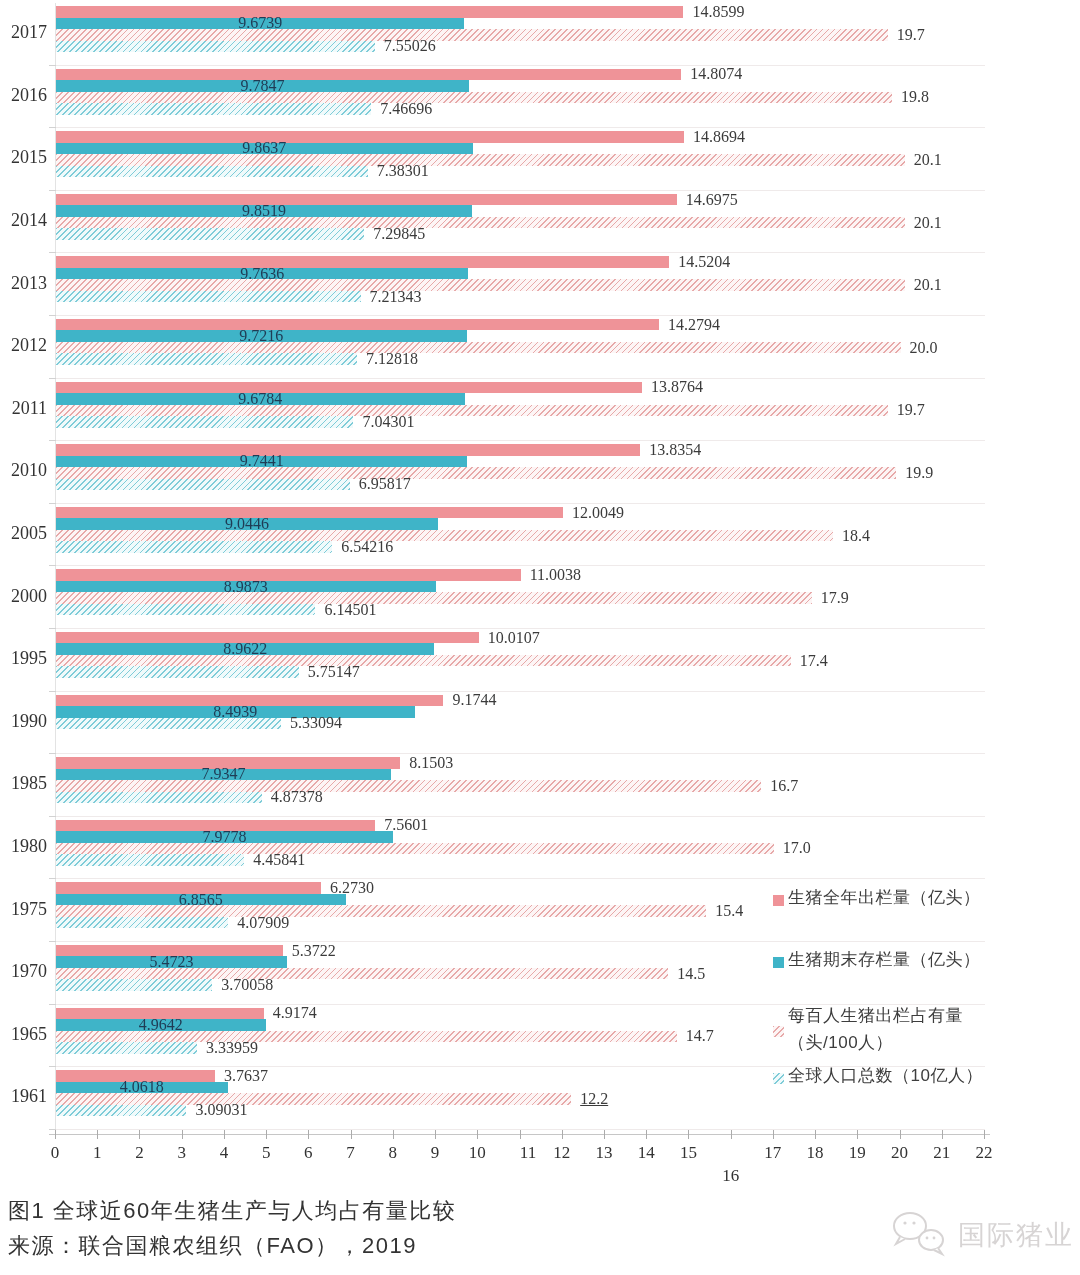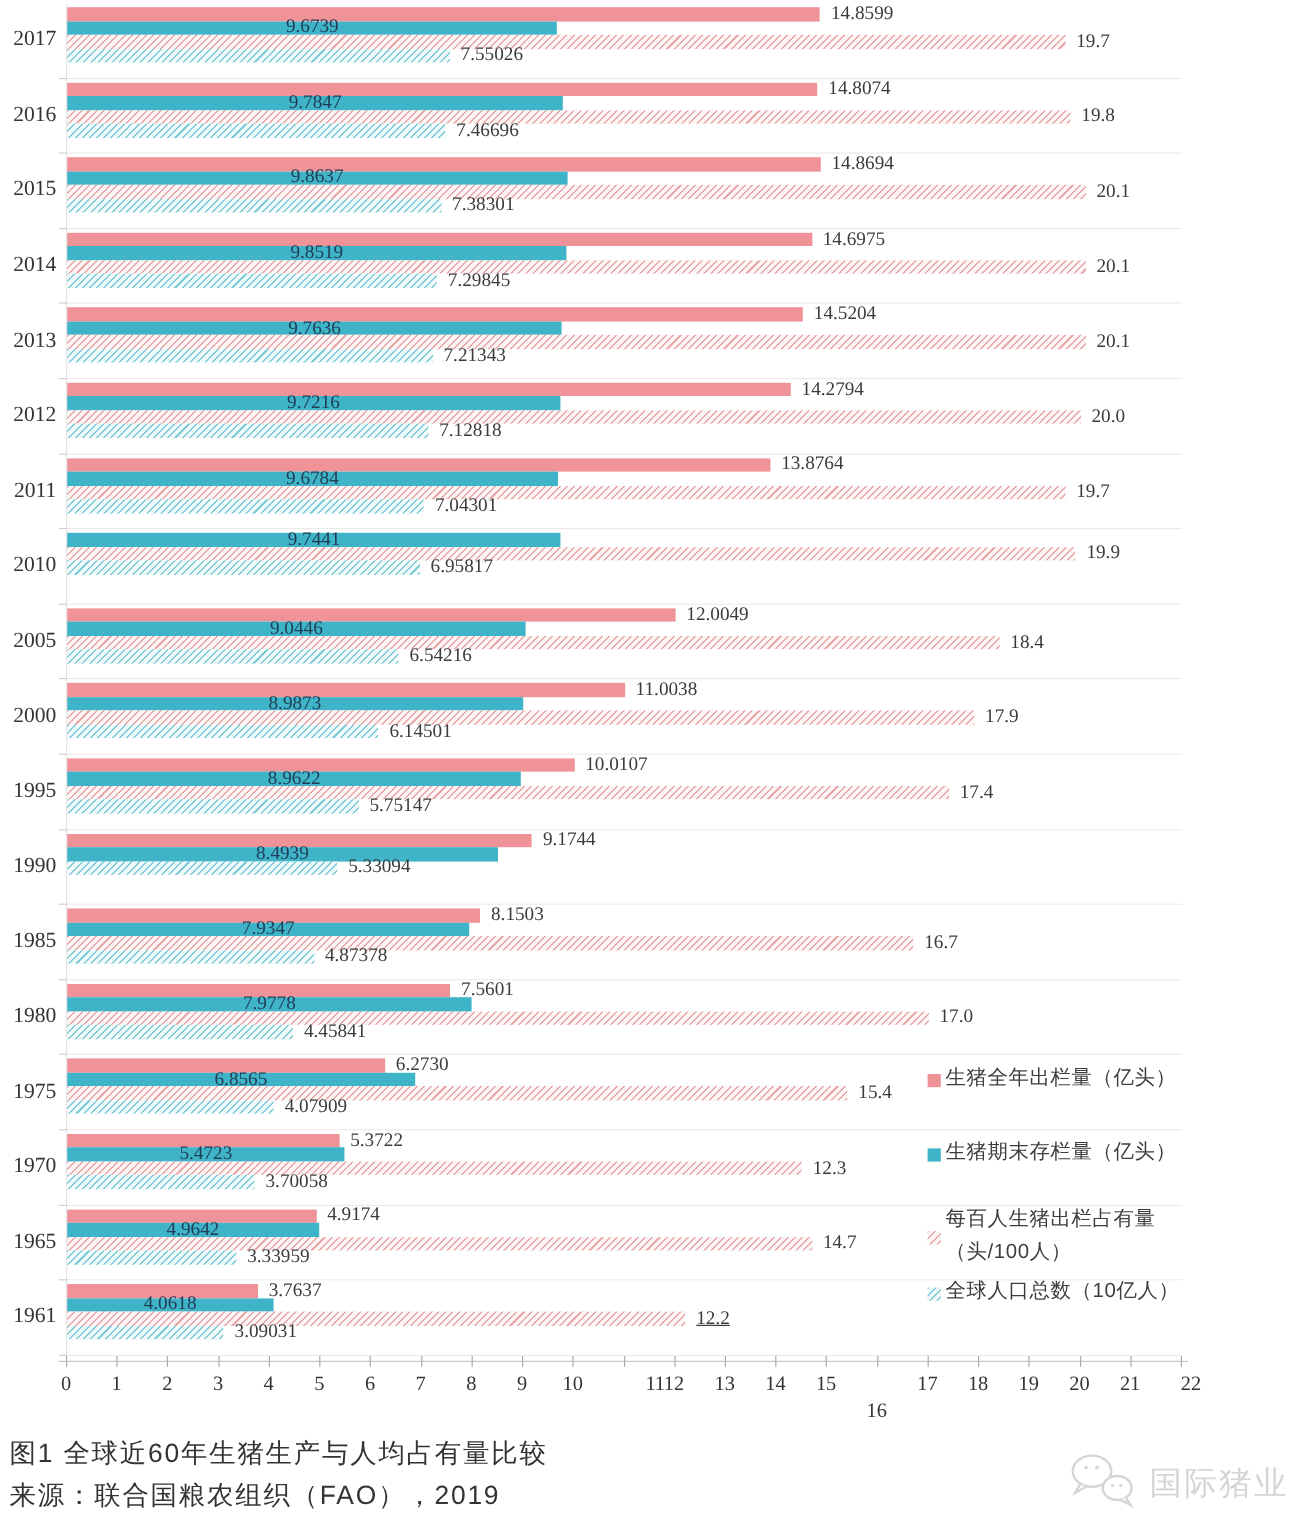--- a/index.html
+++ b/index.html
@@ -211,20 +211,24 @@
           <div class="bar-row">
             <div class="bar hatch-teal" style="width: 32.014%;"></div>
             <span class="val out" style="left: calc(32.014% + 9px);">7.04301</span>
           </div>
         </div>
       </div>
       <div class="group">
         <div class="ylabel">2010</div>
         <div class="bars">
           <div class="bar-row">
+            <div class="bar solid-pink" style="width: 62.888%;"></div>
+            <span class="val out" style="left: calc(62.888% + 9px);">13.8354</span>
+          </div>
+          <div class="bar-row">
             <div class="bar solid-teal" style="width: 44.291%;">
               <span class="val in">9.7441</span>
             </div>
           </div>
           <div class="bar-row">
             <div class="bar hatch-pink" style="width: 90.455%;"></div>
             <span class="val out" style="left: calc(90.455% + 9px);">19.9</span>
           </div>
           <div class="bar-row">
             <div class="bar hatch-teal" style="width: 31.628%;"></div>
@@ -389,21 +393,21 @@
             <div class="bar solid-pink" style="width: 24.419%;"></div>
             <span class="val out" style="left: calc(24.419% + 9px);">5.3722</span>
           </div>
           <div class="bar-row">
             <div class="bar solid-teal" style="width: 24.874%;">
               <span class="val in">5.4723</span>
             </div>
           </div>
           <div class="bar-row">
             <div class="bar hatch-pink" style="width: 65.909%;"></div>
-            <span class="val out" style="left: calc(65.909% + 9px);">12.3</span>
+            <span class="val out" style="left: calc(65.909% + 9px);">14.5</span>
           </div>
           <div class="bar-row">
             <div class="bar hatch-teal" style="width: 16.821%;"></div>
             <span class="val out" style="left: calc(16.821% + 9px);">3.70058</span>
           </div>
         </div>
       </div>
       <div class="group">
         <div class="ylabel">1965</div>
         <div class="bars">
@@ -468,21 +472,21 @@
       <div class="tick-label" style="left: 308.364px;">6</div>
       <div class="tick" style="left: 350.591px;"></div>
       <div class="tick-label" style="left: 350.591px;">7</div>
       <div class="tick" style="left: 392.818px;"></div>
       <div class="tick-label" style="left: 392.818px;">8</div>
       <div class="tick" style="left: 435.045px;"></div>
       <div class="tick-label" style="left: 435.045px;">9</div>
       <div class="tick" style="left: 477.273px;"></div>
       <div class="tick-label" style="left: 477.273px;">10</div>
       <div class="tick" style="left: 519.5px;"></div>
-      <div class="tick-label" style="left: 546px;">11</div>
+      <div class="tick-label" style="left: 528px;">11</div>
       <div class="tick" style="left: 561.727px;"></div>
       <div class="tick-label" style="left: 561.727px;">12</div>
       <div class="tick" style="left: 603.955px;"></div>
       <div class="tick-label" style="left: 603.955px;">13</div>
       <div class="tick" style="left: 646.182px;"></div>
       <div class="tick-label" style="left: 646.182px;">14</div>
       <div class="tick" style="left: 688.409px;"></div>
       <div class="tick-label" style="left: 688.409px;">15</div>
       <div class="tick" style="left: 730.636px;"></div>
       <div class="tick-label" style="left: 730.636px; margin-top: 23px;">16</div>
@@ -490,21 +494,21 @@
       <div class="tick-label" style="left: 772.864px;">17</div>
       <div class="tick" style="left: 815.091px;"></div>
       <div class="tick-label" style="left: 815.091px;">18</div>
       <div class="tick" style="left: 857.318px;"></div>
       <div class="tick-label" style="left: 857.318px;">19</div>
       <div class="tick" style="left: 899.545px;"></div>
       <div class="tick-label" style="left: 899.545px;">20</div>
       <div class="tick" style="left: 941.773px;"></div>
       <div class="tick-label" style="left: 941.773px;">21</div>
       <div class="tick" style="left: 984px;"></div>
-      <div class="tick-label" style="left: 984px; text-align: right;">22</div>
+      <div class="tick-label" style="left: 984px;">22</div>
     </div>
 
   <div id="legend">
       <div class="legend-item" style="left: 773px; top: 884px;">
         <span class="swatch solid-pink"></span>
         <div class="legend-text">
           <div>生猪全年出栏量（亿头）</div>
         </div>
       </div>
       <div class="legend-item" style="left: 773px; top: 946px;">

